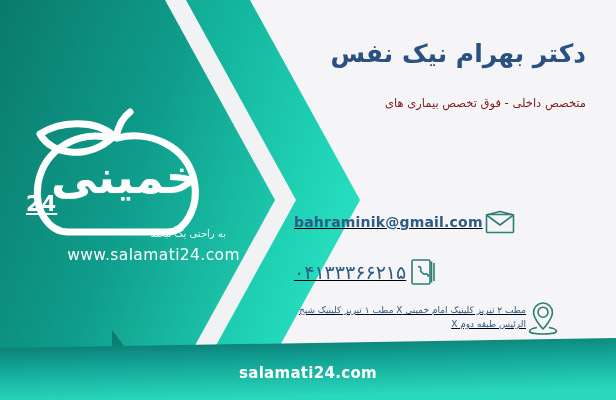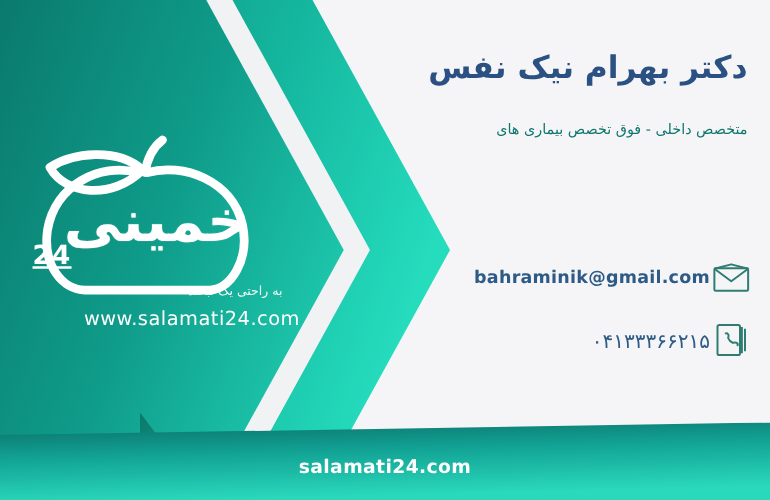--- a/index.html
+++ b/index.html
@@ -36,47 +36,47 @@
     font-size:10px;color:#ffffff;direction:rtl;letter-spacing:1px;
     opacity:.96;
   }
   .logo-url{
     position:absolute;left:0;top:138px;width:230px;text-align:right;
     font-size:15.5px;color:#ffffff;letter-spacing:.4px;
     font-family:"DejaVu Sans","Liberation Sans",sans-serif;
   }
 
   
-  .info{position:absolute;left:296px;top:0;width:316px;height:321px;}
+  .info{position:absolute;left:284px;top:0;width:316px;height:321px;}
 
   .doc-name{
     position:absolute;right:14px;top:38px;width:300px;
     text-align:right;direction:rtl;
     font-size:25px;font-weight:bold;color:#2a5182;
     line-height:1.25;letter-spacing:0;
   }
   .doc-spec{
     position:absolute;right:14px;top:95px;width:300px;
-    text-align:right;direction:rtl;color:#0f766e;
+    text-align:right;direction:rtl;color:#7f1d1d;
   }
   .doc-spec .l1{font-size:11.5px;line-height:1.5;}
   .doc-spec .l2{font-size:12.5px;font-weight:bold;line-height:1.5;}
 
   
   .contact{position:absolute;right:10px;top:205px;width:300px;}
-  .crow{display:flex;align-items:center;
-        direction:rtl;margin-bottom:16px;}
+  .crow{display:flex;align-items:center;justify-content:flex-end;
+        direction:rtl;margin-bottom:16px;text-decoration:underline;}
   .crow .ico{width:34px;height:34px;flex:0 0 34px;
              display:flex;align-items:center;justify-content:center;}
   .crow .ico svg{display:block;}
   .crow .txt{color:#2d5a86;text-align:right;padding-left:4px;}
   .email .txt{font-size:14px;font-weight:bold;letter-spacing:.2px;
               font-family:"DejaVu Sans","Liberation Sans",sans-serif;}
   .phone{margin-bottom:12px;}
-  .phone .txt{font-size:16px;letter-spacing:1px;direction:rtl;}
+  .phone .txt{font-size:19px;letter-spacing:1px;direction:rtl;}
   .addr .txt{font-size:9px;line-height:1.55;max-width:232px;direction:rtl;}
 
   
   .bottombar{position:absolute;left:0;bottom:0;width:560px;height:62px;}
   .bottombar svg{display:block;width:616px;height:62px;}
   .bottom-text{
     position:absolute;left:0;bottom:18px;width:616px;text-align:center;
     color:#ffffff;font-size:15px;font-weight:bold;letter-spacing:.3px;
     font-family:"DejaVu Sans","Liberation Sans",sans-serif;
   }
@@ -170,20 +170,34 @@
               <path d="M24,5 L24,23"></path>
               <path d="M8,9 C8,9 9.5,8 10.5,9.4 C11.6,10.9 10.2,11.6 10.6,12.6
                        C11.2,14.2 12.6,15.6 14.2,16.2 C15.2,16.6 15.9,15.2 17.4,16.3
                        C18.8,17.3 17.8,18.8 17.8,18.8"></path>
             </g>
           </svg>
         </span>
         <span class="txt">۰۴۱۳۳۳۶۶۲۱۵</span>
       </div>
 
+      <div class="crow addr">
+        <span class="ico">
+          <svg width="30" height="34" viewBox="0 0 30 34" xmlns="http://www.w3.org/2000/svg">
+            <g fill="none" stroke="#2f7d72" stroke-width="1.6" stroke-linejoin="round">
+              <path d="M15,2 C9.8,2 5.6,6.2 5.6,11.4 C5.6,18 15,28 15,28
+                       C15,28 24.4,18 24.4,11.4 C24.4,6.2 20.2,2 15,2 Z"></path>
+              <circle cx="15" cy="11.2" r="5"></circle>
+              <path d="M9,26.5 C4,27.4 1.5,29 1.5,30.3 C1.5,31.9 7.5,33 15,33
+                       C22.5,33 28.5,31.9 28.5,30.3 C28.5,29 26,27.4 21,26.5"></path>
+            </g>
+          </svg>
+        </span>
+        <span class="txt">مطب ۲ تبریز کلینیک امام خمینی X مطب ۱ تبریز کلینیک شیخ الرئیس طبقه دوم X</span>
+      </div>
 
     </div>
   </div>
 
   <div class="bottombar">
     <svg viewBox="0 0 616 62" xmlns="http://www.w3.org/2000/svg" preserveAspectRatio="none">
       <defs>
         <linearGradient id="gBar" x1="0" y1="0" x2="0.25" y2="1">
           <stop offset="0%" stop-color="#0b6f68"></stop>
           <stop offset="45%" stop-color="#12a395"></stop>

